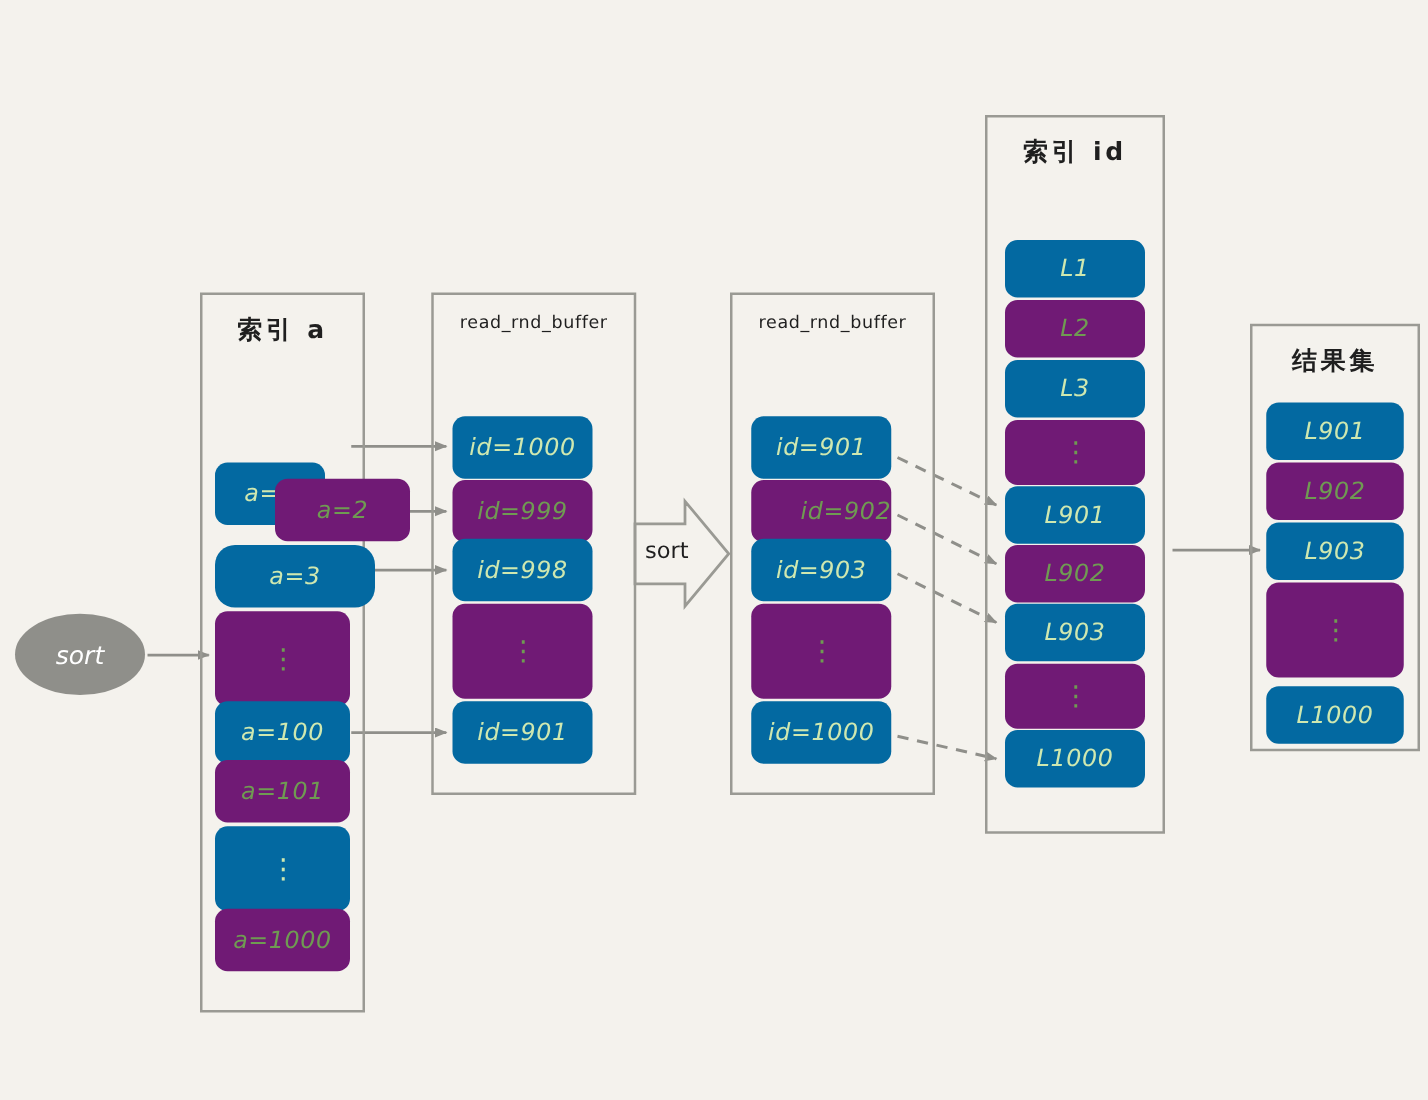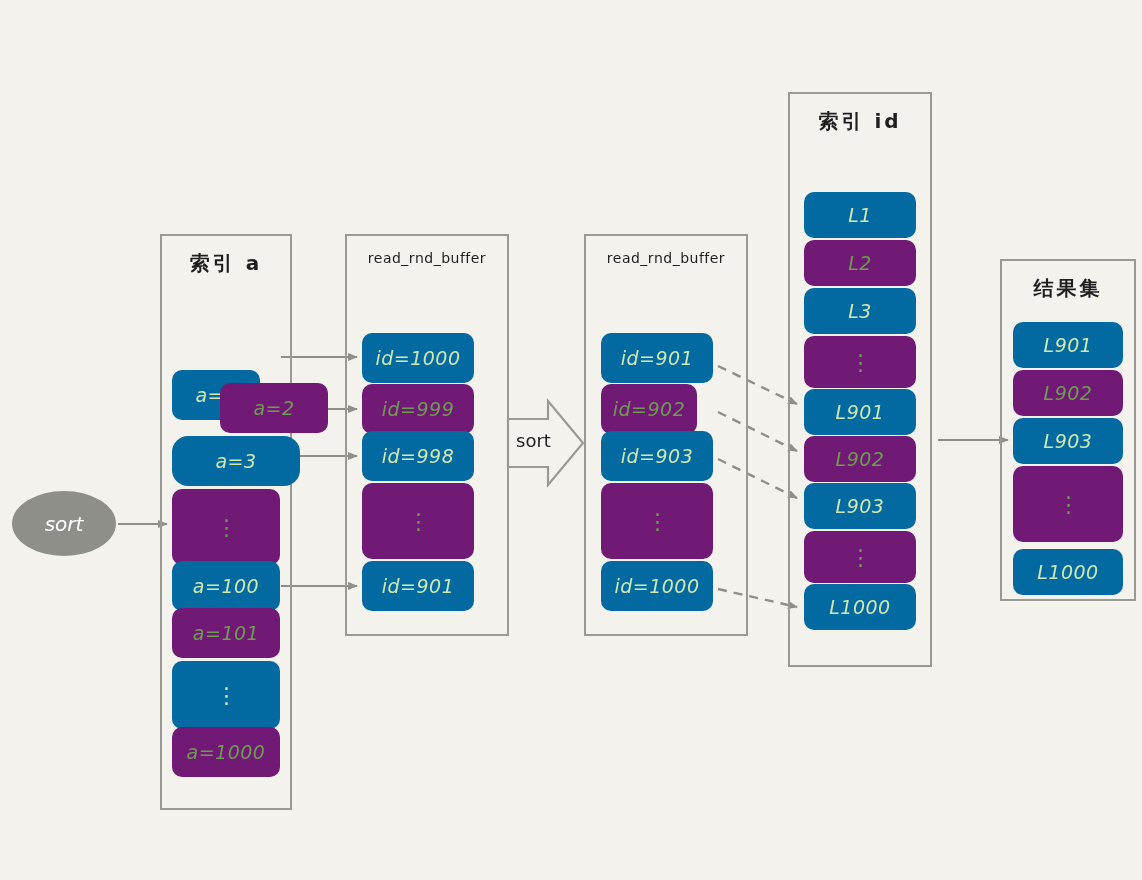--- a/index.html
+++ b/index.html
@@ -193,21 +193,21 @@
       <span class="dots">⋮</span>
     </div>
     <div class="cell dark" style="left: 362px; top: 561px; width: 112px; height: 50px;">
       <span>id=901</span>
     </div>
     <div class="panel" style="left: 584px; top: 234px; width: 164px; height: 402px;"></div>
     <div class="panel-title" style="left: 584px; top: 250px; width: 164px;">read_rnd_buffer</div>
     <div class="cell dark" style="left: 601px; top: 333px; width: 112px; height: 50px;">
       <span>id=901</span>
     </div>
-    <div class="cell light" style="left: 601px; top: 384px; width: 96px; height: 50px;">
+    <div class="cell light" style="left: 601px; top: 384px; width: 112px; height: 50px; justify-content: flex-end;">
       <span>id=902</span>
     </div>
     <div class="cell dark" style="left: 601px; top: 431px; width: 112px; height: 50px;">
       <span>id=903</span>
     </div>
     <div class="cell light" style="left: 601px; top: 483px; width: 112px; height: 76px;">
       <span class="dots">⋮</span>
     </div>
     <div class="cell dark" style="left: 601px; top: 561px; width: 112px; height: 50px;">
       <span>id=1000</span>

